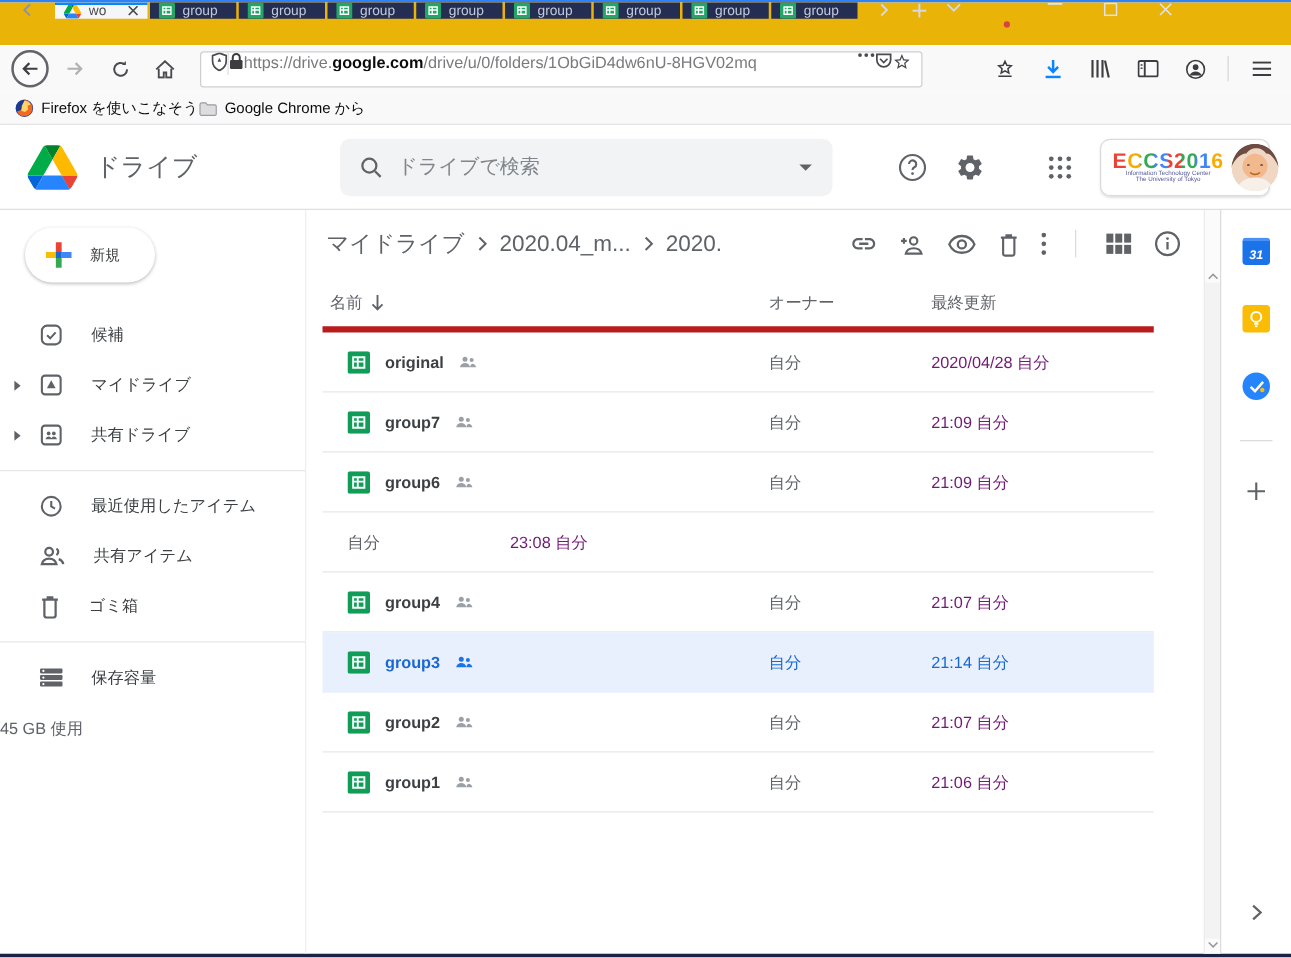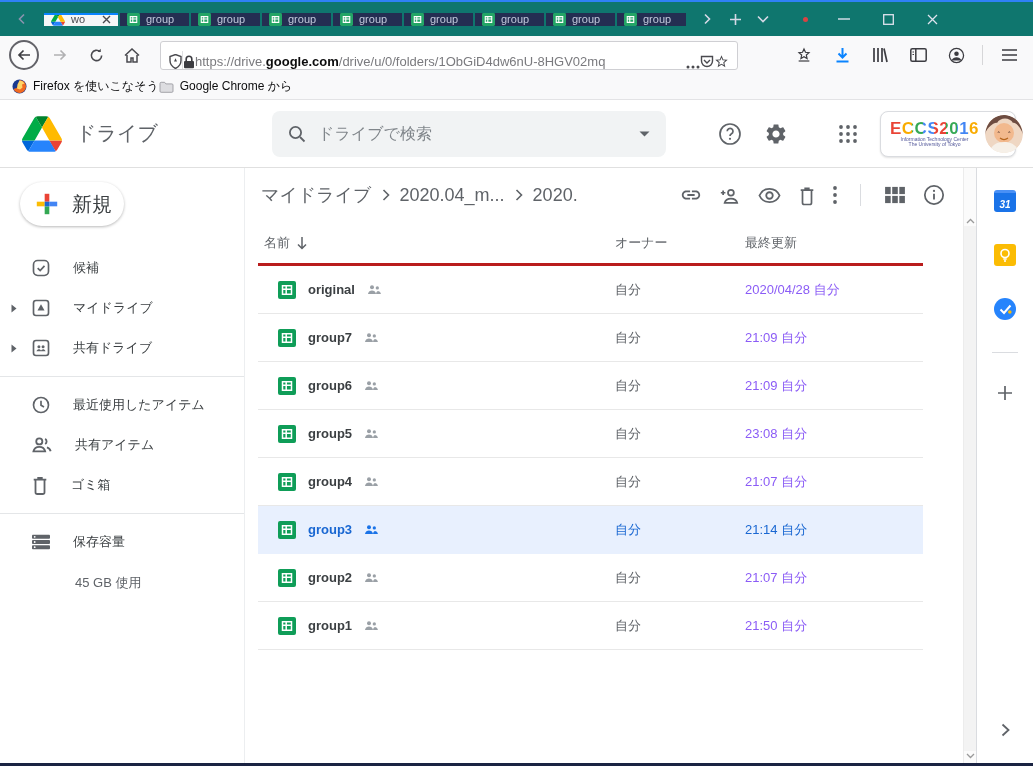--- a/index.html
+++ b/index.html
@@ -1,39 +1,39 @@
 <!DOCTYPE html>
 <html><head>
 <meta charset="utf-8">
 <style>
   *{margin:0;padding:0;box-sizing:border-box;}
   html,body{width:1033px;height:766px;}
   body{font-family:"Liberation Sans","DejaVu Sans",sans-serif;background:#fff;overflow:hidden;}
   .window{width:1033px;height:766px;display:flex;flex-direction:column;border-top:2px solid #2f81f7;border-bottom:3px solid #1a2342;background:#fff;position:relative;}
 
   
-  .tabstrip{height:34px;background:#0f766e;display:flex;align-items:center;flex:0 0 34px;}
+  .tabstrip{height:34px;background:#eab308;display:flex;align-items:flex-start;flex:0 0 34px;}
   .tabscroll{width:44px;display:flex;align-items:center;justify-content:center;color:#8a93ae;}
   .tab{display:flex;align-items:center;gap:6px;padding:0 7px;background:#242e52;margin-right:2px;min-width:0;cursor:default;}
   .tab.grouptab{flex:0 0 69px;}
   .tab.active{flex:0 0 74px;background:#f5f6f7;position:relative;}
   .tab.active::before{content:"";position:absolute;top:0;left:0;right:0;height:2px;background:#0a84ff;}
   .tab-label{font-size:11px;color:#c3c9dc;white-space:nowrap;overflow:hidden;flex:1;}
   .tab.active .tab-label{color:#4a4a4f;}
   .tab-close svg{display:block;}
   .strip-btn{width:28px;display:flex;align-items:center;justify-content:center;color:#d5d9e6;}
   .strip-sep{width:1px;background:#39456e;margin:6px 2px;}
   .rec-dot{width:5px;height:5px;border-radius:50%;background:#d84343;align-self:center;margin:0 14px 0 26px;}
   .winctl{width:44px;display:flex;align-items:center;justify-content:center;color:#dfe3ee;}
 
   
   .navbar{height:38px;background:#f9f9fa;display:flex;align-items:center;padding:0 8px;flex:0 0 38px;gap:4px;}
   .nav-btn{width:32px;height:32px;display:flex;align-items:center;justify-content:center;border-radius:3px;}
   .back-circle{width:30px;height:30px;border:2px solid #636369;border-radius:50%;display:flex;align-items:center;justify-content:center;background:#fbfbfc;}
-  .urlbar{flex:0 0 578px;height:29px;background:#fff;border:1px solid #cfcfd3;border-radius:3px;display:flex;align-items:flex-end;padding:0 8px;margin:0 8px;gap:0;min-width:0;}
+  .urlbar{flex:0 0 578px;height:29px;background:#fff;border:1px solid #cfcfd3;border-radius:3px;display:flex;align-items:flex-start;padding:0 8px;margin:0 8px;gap:0;min-width:0;}
   .url-sep{width:1px;height:18px;background:#e0e0e2;}
   .urltext{flex:1;font-size:13px;white-space:nowrap;overflow:hidden;color:#7a7a7e;}
   .urltext .domain{color:#0c0c0d;font-weight:bold;}
   .toolbar-right{display:flex;align-items:center;gap:6px;margin-left:auto;}
   .tb-sep{width:1px;height:20px;background:#d6d6d8;margin:0 4px;}
 
   
   .bookmarks{height:26px;background:#f9f9fa;border-bottom:1px solid #e3e3e5;display:flex;align-items:center;padding:0 12px;flex:0 0 26px;}
   .bm-item{display:flex;align-items:center;gap:6px;font-size:12px;color:#0c0c0d;}
 
@@ -49,42 +49,42 @@
   .account-card{margin-left:auto;margin-right:17px;width:136px;height:46px;background:#fff;border:1px solid #dadce0;border-radius:8px;box-shadow:0 1px 2px rgba(0,0,0,.12);display:flex;align-items:center;padding:0 4px 0 9px;gap:6px;}
   .brand-block{display:flex;flex-direction:column;line-height:1;}
   .brand{font-size:17px;font-weight:bold;letter-spacing:.5px;background:linear-gradient(90deg,#e94335 0 12.5%,#f9ab00 12.5% 25%,#34a853 25% 37.5%,#4285f4 37.5% 50%,#e94335 50% 62.5%,#34a853 62.5% 75%,#4285f4 75% 87.5%,#f9ab00 87.5% 100%);-webkit-background-clip:text;background-clip:text;color:transparent;}
   .brand-sub{font-size:5px;color:#53589a;text-align:center;}
   .avatar{width:38px;height:38px;border-radius:50%;overflow:hidden;flex:0 0 38px;}
 
   
   .main{flex:1;display:flex;min-height:0;}
   .sidenav{width:245px;flex:0 0 245px;border-right:1px solid #eceef0;padding-top:14px;}
   .new-btn{margin-left:20px;width:104px;height:44px;border-radius:24px;background:#fff;box-shadow:0 1px 3px rgba(0,0,0,.28);display:flex;align-items:center;gap:12px;padding-left:14px;margin-bottom:22px;cursor:pointer;}
-  .new-label{font-size:20px;color:#3c4043;}
+  .new-label{font-size:12px;color:#3c4043;}
   .side-item{height:40px;display:flex;align-items:center;padding-left:31px;gap:22px;position:relative;color:#5f6368;}
   .side-item .lbl{font-size:13px;color:#3c4043;}
   .side-item .twisty{position:absolute;left:11px;color:#5f6368;}
   .side-div{height:1px;background:#e4e6e8;margin:8px 0;}
-  .storage-used{font-size:13px;color:#5f6368;padding-left:75px;margin-top:12px;}
+  .storage-used{font-size:13px;color:#5f6368;margin-top:12px;}
 
   .content{flex:1;display:flex;flex-direction:column;min-width:0;}
   .ctoolbar{height:54px;display:flex;align-items:center;padding:0 18px 0 16px;}
   .crumb{font-size:18px;color:#5f6368;white-space:nowrap;}
   .crumb-sep{margin:0 10px;color:#5f6368;display:flex;align-items:center;}
   .ct-icons{margin-left:auto;display:flex;align-items:center;gap:17px;color:#5f6368;}
   .ct-sep{width:1px;height:22px;background:#dadce0;margin:0 6px;}
 
   .listwrap{margin:0 40px 0 13px;}
-  .listhead{height:44px;display:flex;align-items:center;border-bottom:3px solid #b91c1c;padding-left:6px;font-size:13px;color:#5f6368;}
+  .listhead{height:44px;display:flex;align-items:center;border-bottom:5px solid #b91c1c;padding-left:6px;font-size:13px;color:#5f6368;}
   .lh-name{width:351px;display:flex;align-items:center;gap:6px;}
   .lh-owner{width:130px;}
   .listrow{height:48px;display:flex;align-items:center;border-bottom:1px solid #e8e8e8;padding-left:20px;cursor:pointer;}
   .c-name{width:337px;display:flex;align-items:center;gap:12px;font-size:13px;font-weight:600;color:#3c4043;}
   .c-owner{width:130px;font-size:13px;color:#5f6368;}
-  .c-mod{flex:1;font-size:13px;color:#8b5cf6;}
+  .c-mod{flex:1;font-size:13px;color:#701a75;}
   .ppl{color:#9aa0a6;display:flex;}
   .listrow.selected{background:#e8f0fe;border-bottom-color:#e8f0fe;}
   .listrow.selected .c-name,.listrow.selected .c-owner,.listrow.selected .c-mod{color:#1967d2;}
   .listrow.selected .ppl{color:#1a73e8;}
 
   .scrollcol{width:13px;flex:0 0 13px;background:#fbfbfb;border-left:1px solid #ececec;display:flex;flex-direction:column;align-items:center;padding:50px 0 4px 0;color:#9a9a9a;}
   .scroll-track{flex:1;width:100%;background:#f3f3f3;margin:2px 0;}
 
   .rail{width:57px;flex:0 0 57px;border-left:1px solid #dadce0;display:flex;flex-direction:column;align-items:center;padding:22px 0 26px 0;gap:32px;font-style:italic;}
   .cal-icon{width:22px;height:22px;background:#1a73e8;border-radius:3px;color:#fff;font-size:10px;font-weight:bold;display:flex;align-items:flex-end;justify-content:center;padding-bottom:2px;border-top:3px solid #4a90f5;}
@@ -684,37 +684,20 @@
                   <circle cx="16.5" cy="5.5" r="2.6"></circle>
                   <path d="M1.5 15c.7-4 3.6-5.6 6.5-5.6s5.8 1.6 6.5 5.6z"></path>
                   <path d="M14.5 15c.2-2.4 1.3-4 2.8-4.6 2.2.2 4.4 1.5 5 4.6z"></path>
                 </svg>
               </span>
             </span>
           <span class="c-owner">自分</span>
           <span class="c-mod">21:09 自分</span>
         </div>
         <div class="listrow">
-          <span class="c-name">
-              <span>
-                <svg width="18" height="18" viewBox="0 0 18 18">
-                  <rect width="18" height="18" rx="2" fill="#0f9d58"></rect>
-                  <path d="M4.5 4.8h9v8.4h-9zM4.5 8.3h9M8.2 4.8v8.4" stroke="#fff" stroke-width="1.5" fill="none"></path>
-                </svg>
-              </span>
-              <span>group5</span>
-              <span class="ppl">
-                <svg width="15" height="11" viewBox="0 0 24 16" fill="currentColor">
-                  <circle cx="8" cy="4.5" r="3.2"></circle>
-                  <circle cx="16.5" cy="5.5" r="2.6"></circle>
-                  <path d="M1.5 15c.7-4 3.6-5.6 6.5-5.6s5.8 1.6 6.5 5.6z"></path>
-                  <path d="M14.5 15c.2-2.4 1.3-4 2.8-4.6 2.2.2 4.4 1.5 5 4.6z"></path>
-                </svg>
-              </span>
-            </span>
           <span class="c-owner">自分</span>
           <span class="c-mod">23:08 自分</span>
         </div>
         <div class="listrow">
           <span class="c-name">
               <span>
                 <svg width="18" height="18" viewBox="0 0 18 18">
                   <rect width="18" height="18" rx="2" fill="#0f9d58"></rect>
                   <path d="M4.5 4.8h9v8.4h-9zM4.5 8.3h9M8.2 4.8v8.4" stroke="#fff" stroke-width="1.5" fill="none"></path>
                 </svg>
@@ -786,21 +769,21 @@
               <span class="ppl">
                 <svg width="15" height="11" viewBox="0 0 24 16" fill="currentColor">
                   <circle cx="8" cy="4.5" r="3.2"></circle>
                   <circle cx="16.5" cy="5.5" r="2.6"></circle>
                   <path d="M1.5 15c.7-4 3.6-5.6 6.5-5.6s5.8 1.6 6.5 5.6z"></path>
                   <path d="M14.5 15c.2-2.4 1.3-4 2.8-4.6 2.2.2 4.4 1.5 5 4.6z"></path>
                 </svg>
               </span>
             </span>
           <span class="c-owner">自分</span>
-          <span class="c-mod">21:50 自分</span>
+          <span class="c-mod">21:06 自分</span>
         </div>
       </div>
     </section>
 
     <div class="scrollcol">
       <span>
           <svg width="9" height="6" viewBox="0 0 9 6">
             <path d="M1 5 4.5 1.5 8 5" fill="none" stroke="#9a9a9a" stroke-width="1.3"></path>
           </svg>
         </span>

